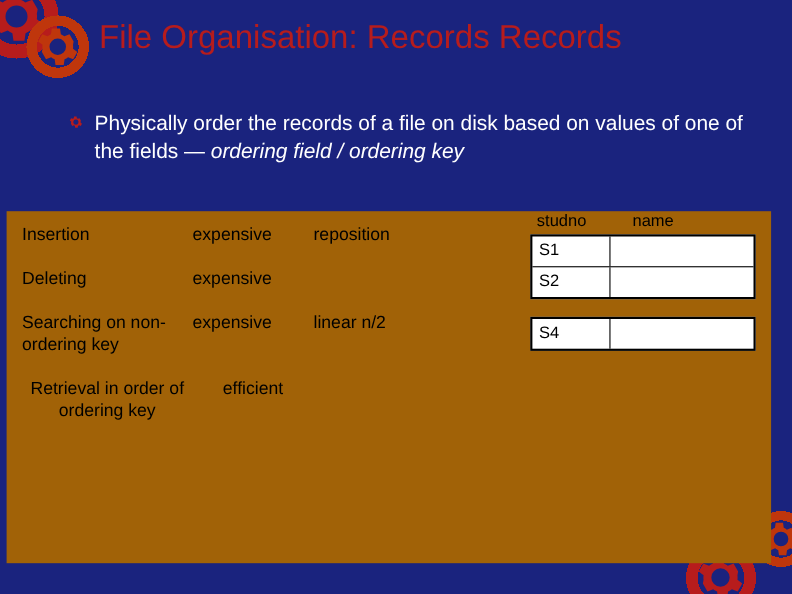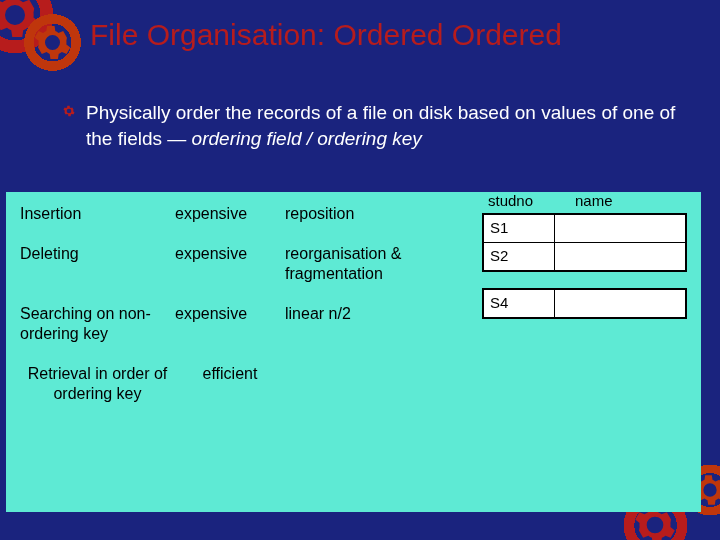--- a/index.html
+++ b/index.html
@@ -58,21 +58,21 @@
     line-height: 1.35;
   }
   .bullet-text .italic { font-style: italic; text-align: right; }
 
   .panel {
     position: absolute;
     top: 192px;
     left: 6px;
     width: 695px;
     height: 320px;
-    background: #5eead4;
+    background: #a16207;
     display: flex;
   }
   .ops {
     flex: 1;
     padding: 12px 10px 10px 14px;
   }
   .op-row {
     display: flex;
     margin-bottom: 20px;
     color: #000;
@@ -138,21 +138,21 @@
   <svg viewBox="0 0 24 24">
       <path fill="currentColor" d="M12,8a4,4 0 1,0 0,8a4,4 0 1,0 0,-8M19.4,13l2.1,1.6l-2,3.5l-2.5,-1a8,8 0 0,1 -1.7,1l-0.4,2.7h-4l-0.4,-2.7a8,8 0 0,1 -1.7,-1l-2.5,1l-2,-3.5L4.6,13a8,8 0 0,1 0,-2L2.5,9.4l2,-3.5l2.5,1a8,8 0 0,1 1.7,-1l0.4,-2.7h4l0.4,2.7a8,8 0 0,1 1.7,1l2.5,-1l2,3.5L19.4,11a8,8 0 0,1 0,2Z"></path>
     </svg>
 </div>
 <div class="gear gear4">
   <svg viewBox="0 0 24 24">
       <path fill="currentColor" d="M12,8a4,4 0 1,0 0,8a4,4 0 1,0 0,-8M19.4,13l2.1,1.6l-2,3.5l-2.5,-1a8,8 0 0,1 -1.7,1l-0.4,2.7h-4l-0.4,-2.7a8,8 0 0,1 -1.7,-1l-2.5,1l-2,-3.5L4.6,13a8,8 0 0,1 0,-2L2.5,9.4l2,-3.5l2.5,1a8,8 0 0,1 1.7,-1l0.4,-2.7h4l0.4,2.7a8,8 0 0,1 1.7,1l2.5,-1l2,3.5L19.4,11a8,8 0 0,1 0,2Z"></path>
     </svg>
 </div>
 
-<div class="title">File Organisation: Ordered Ordered</div>
+<div class="title">File Organisation: Records Records</div>
 
 <div class="bullet-row">
   <span class="bullet-icon">
     <svg viewBox="0 0 24 24">
         <path fill="currentColor" d="M12,8a4,4 0 1,0 0,8a4,4 0 1,0 0,-8M19.4,13l2.1,1.6l-2,3.5l-2.5,-1a8,8 0 0,1 -1.7,1l-0.4,2.7h-4l-0.4,-2.7a8,8 0 0,1 -1.7,-1l-2.5,1l-2,-3.5L4.6,13a8,8 0 0,1 0,-2L2.5,9.4l2,-3.5l2.5,1a8,8 0 0,1 1.7,-1l0.4,-2.7h4l0.4,2.7a8,8 0 0,1 1.7,1l2.5,-1l2,3.5L19.4,11a8,8 0 0,1 0,2Z"></path>
       </svg>
   </span>
   <span class="bullet-text">
     <span>Physically order the records of a file on disk based on values of one of the fields — </span><span class="italic">ordering field / ordering key</span>
   </span>
@@ -161,21 +161,20 @@
 <div class="panel">
   <div class="ops" id="ops-container">
       <div class="op-row">
         <div class="op-col1">Insertion</div>
         <div class="op-col2">expensive</div>
         <div class="op-col3">reposition</div>
       </div>
       <div class="op-row">
         <div class="op-col1">Deleting</div>
         <div class="op-col2">expensive</div>
-        <div class="op-col3">reorganisation &amp; fragmentation</div>
       </div>
       <div class="op-row">
         <div class="op-col1">Searching on non-ordering key</div>
         <div class="op-col2">expensive</div>
         <div class="op-col3">linear n/2</div>
       </div>
       <div class="op-row">
         <div class="op-col1">Retrieval in order of ordering key</div>
         <div class="op-col2">efficient</div>
       </div>

